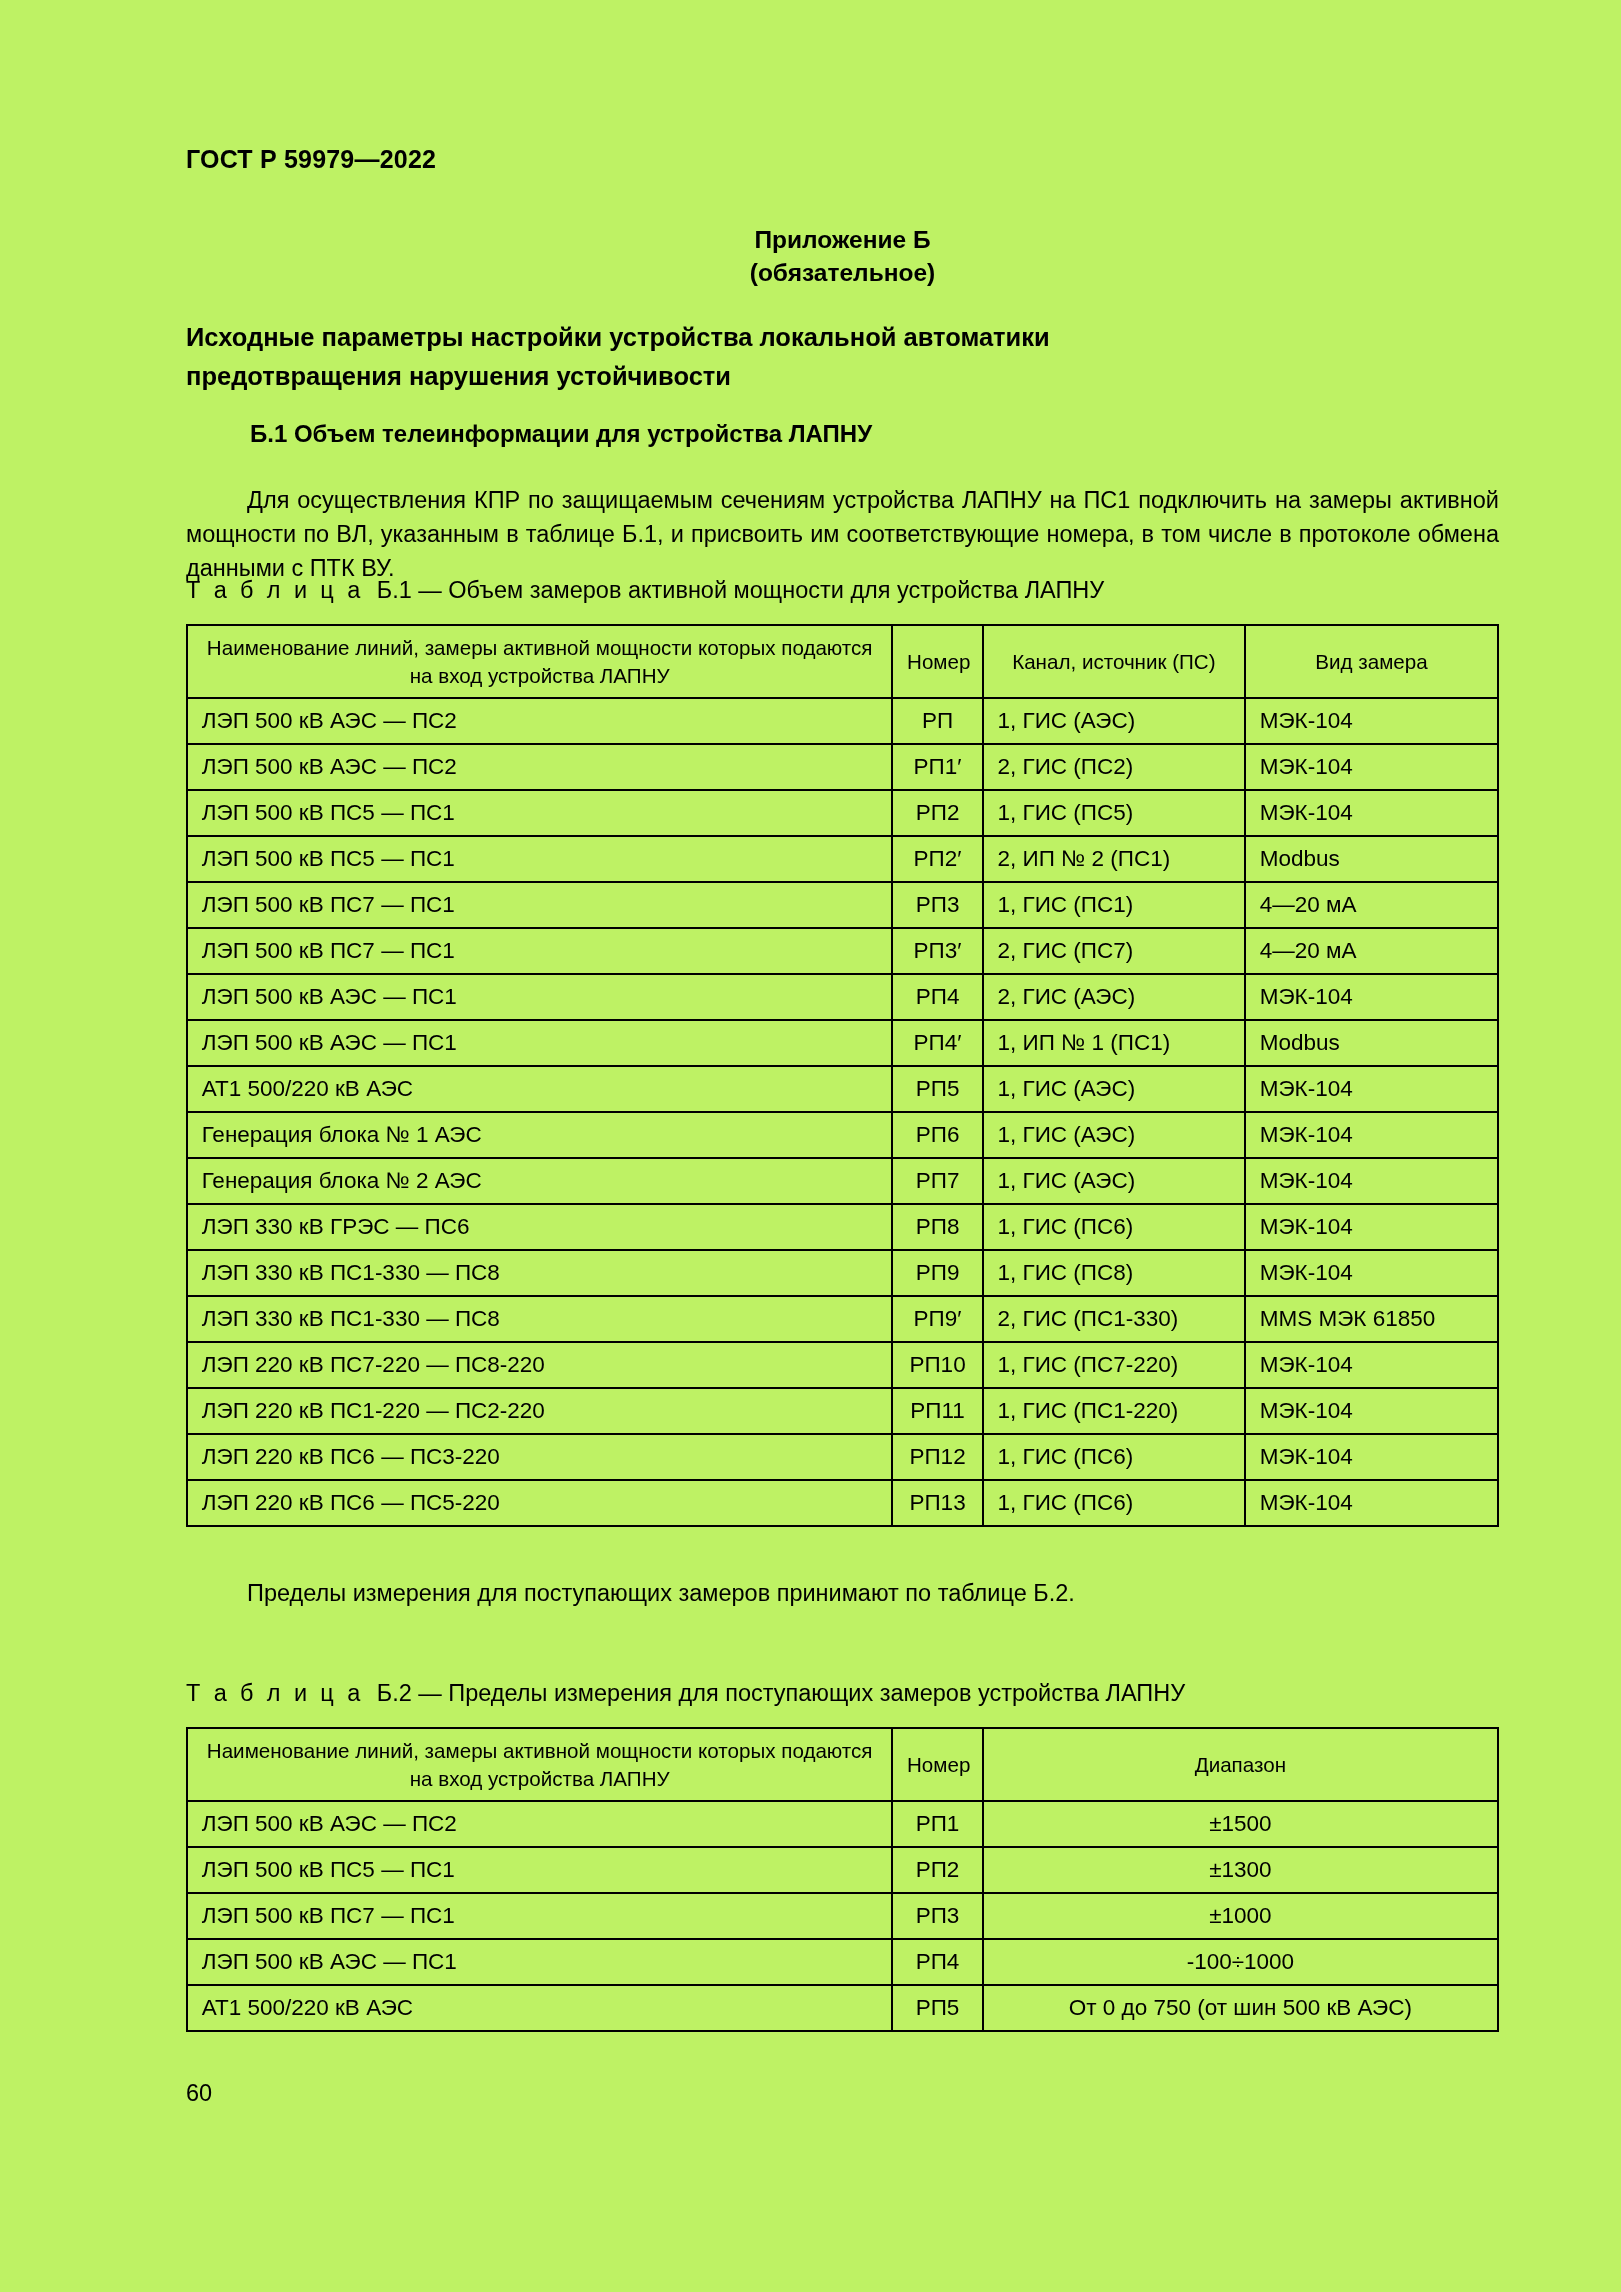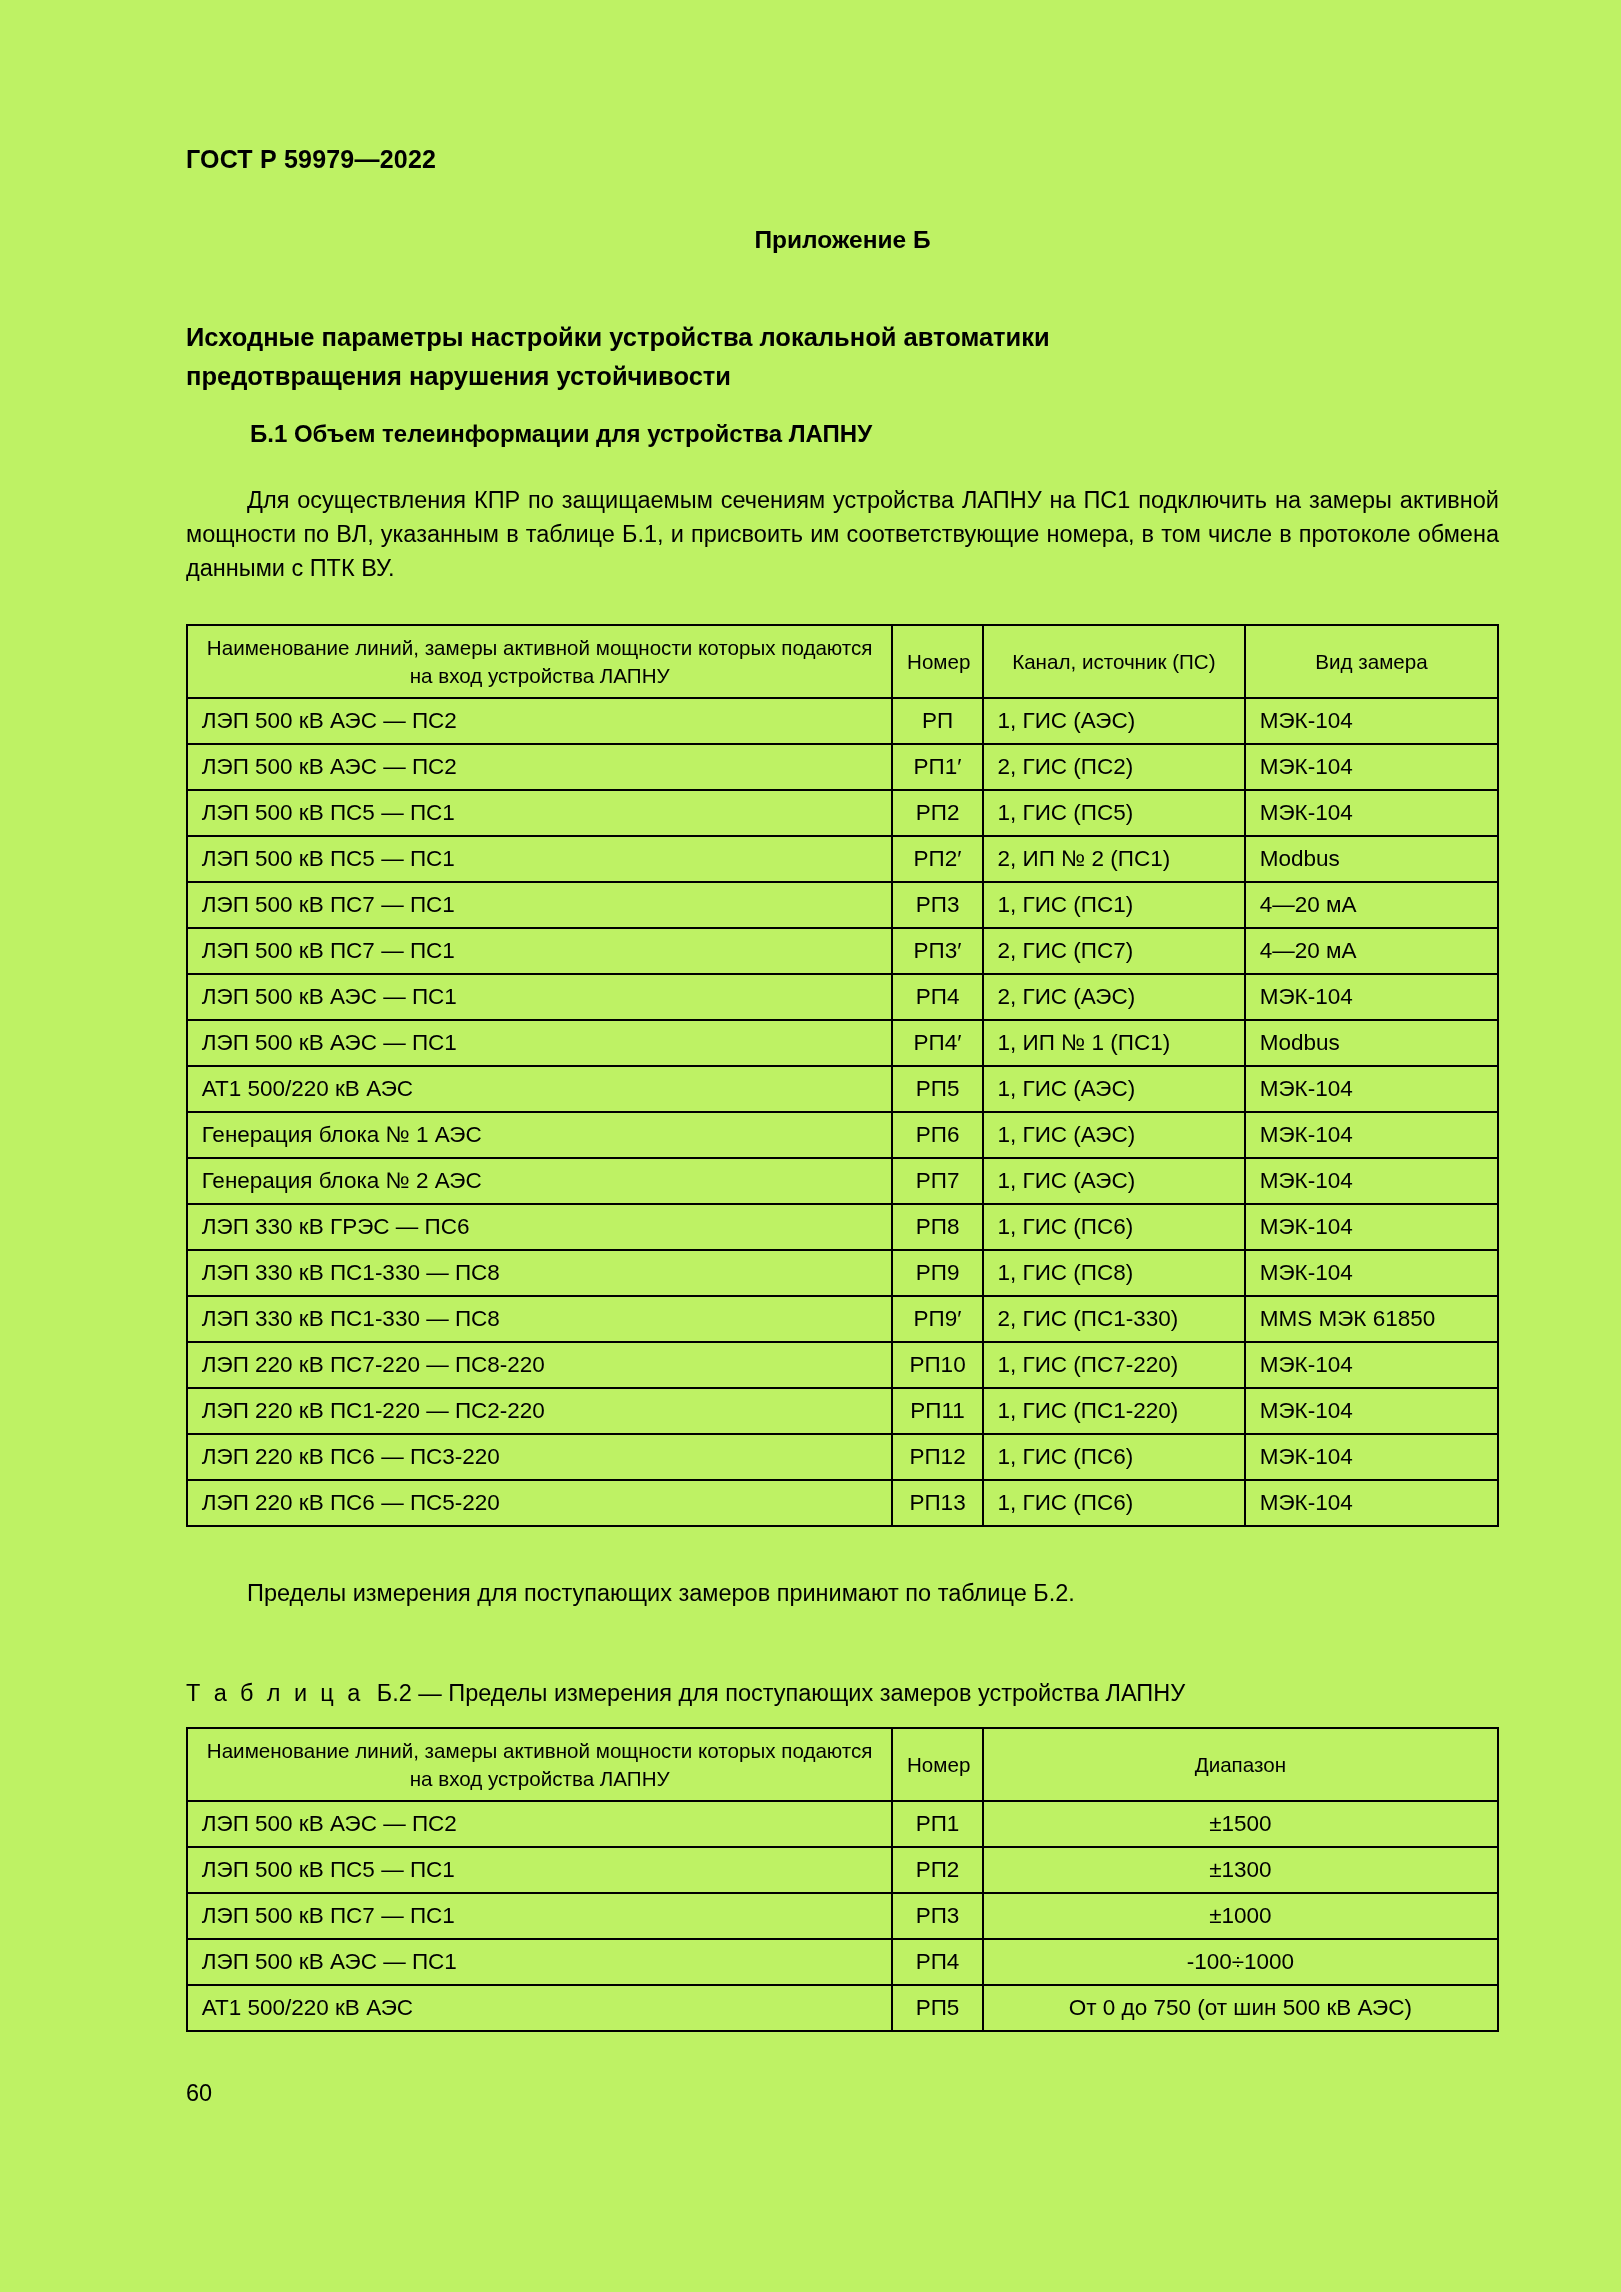--- a/index.html
+++ b/index.html
@@ -154,31 +154,33 @@
 </style>
 </head>
 <body>
 
 <div class="page">
 
   <div class="running-head">ГОСТ Р 59979—2022</div>
 
   <div class="annex-block">
     <div class="annex-line">Приложение Б</div>
+    <div class="annex-line">(обязательное)</div>
   </div>
 
   <div class="annex-title">
     <div>Исходные параметры настройки устройства локальной автоматики</div>
     <div>предотвращения нарушения устойчивости</div>
   </div>
 
   <div class="sec-heading">Б.1 Объем телеинформации для устройства ЛАПНУ</div>
 
   <p class="para p1"><span class="indent"></span><span>Для осуществления КПР по защищаемым сечениям устройства ЛАПНУ на ПС1 подключить на замеры активной мощности по ВЛ, указанным в таблице Б.1, и присвоить им соответствующие номера, в том числе в протоколе обмена данными с ПТК ВУ.</span></p>
 
+  <div class="tbl-caption cap1"><span class="spaced">Т а б л и ц а</span>&nbsp;&nbsp;<span>Б.1 — Объем замеров активной мощности для устройства ЛАПНУ</span></div>
 
   <table class="gost t1">
     <colgroup>
       <col class="w-name">
         <col class="w-num">
         <col class="w-src">
         <col class="w-type">
     </colgroup>
     <thead>
       <tr>

